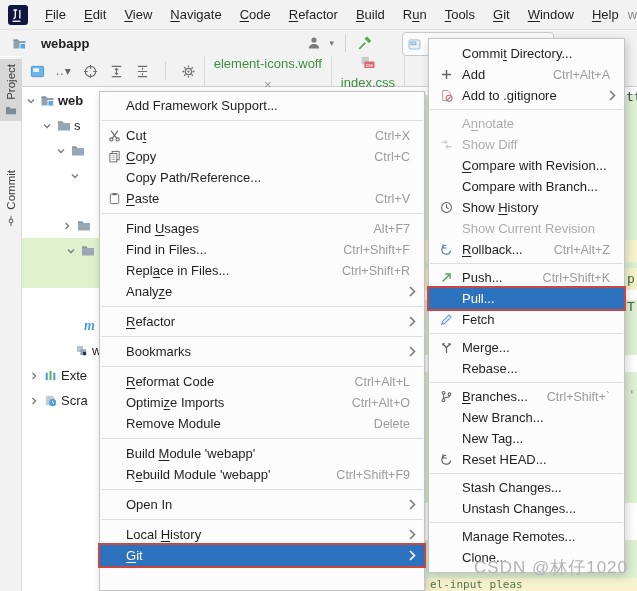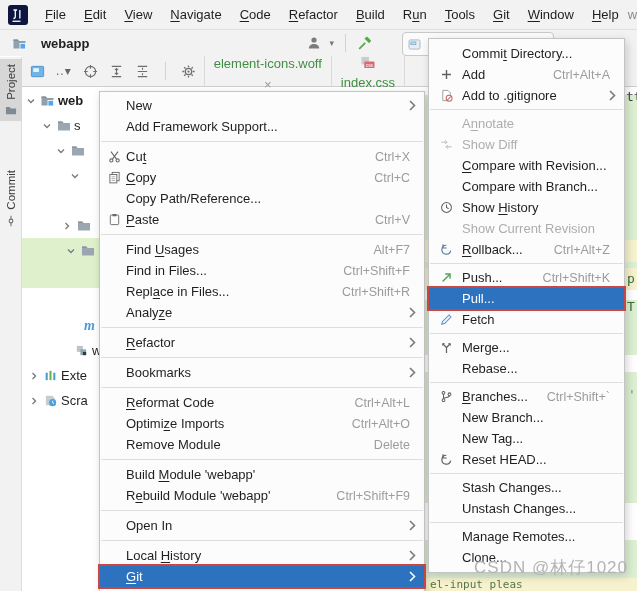--- a/index.html
+++ b/index.html
@@ -392,32 +392,20 @@
 </div>
 
 <span class="frag" style="left:626px;top:62px;color:#444;">tt</span>
 <span class="frag" style="left:627px;top:244px;">p</span>
 <span class="frag" style="left:627px;top:272px;">T</span>
 <span class="frag" style="left:628px;top:360px;color:#888;">'</span>
 <div class="code-peek">el-input  pleas</div>
 
 <div class="popup" id="ctx">
 
-<div class="mrow">
-      <span class="ico"></span>
-      <span class="label">New</span>
-      <span class="right">
-        <span class="shortcut"></span>
-        <span class="arrow">
-          <svg width="7" height="11" viewBox="0 0 7 11">
-            <path d="M1 1l4.5 4.5L1 10" fill="none" stroke="currentColor" stroke-width="1.6"></path>
-          </svg>
-        </span>
-      </span>
-    </div>
     <div class="mrow">
       <span class="ico"></span>
       <span class="label">Add Framework Support...</span>
       <span class="right">
         <span class="shortcut"></span>
         <span class="arrow"></span>
       </span>
     </div>
     <div class="msep"></div>
     <div class="mrow">

